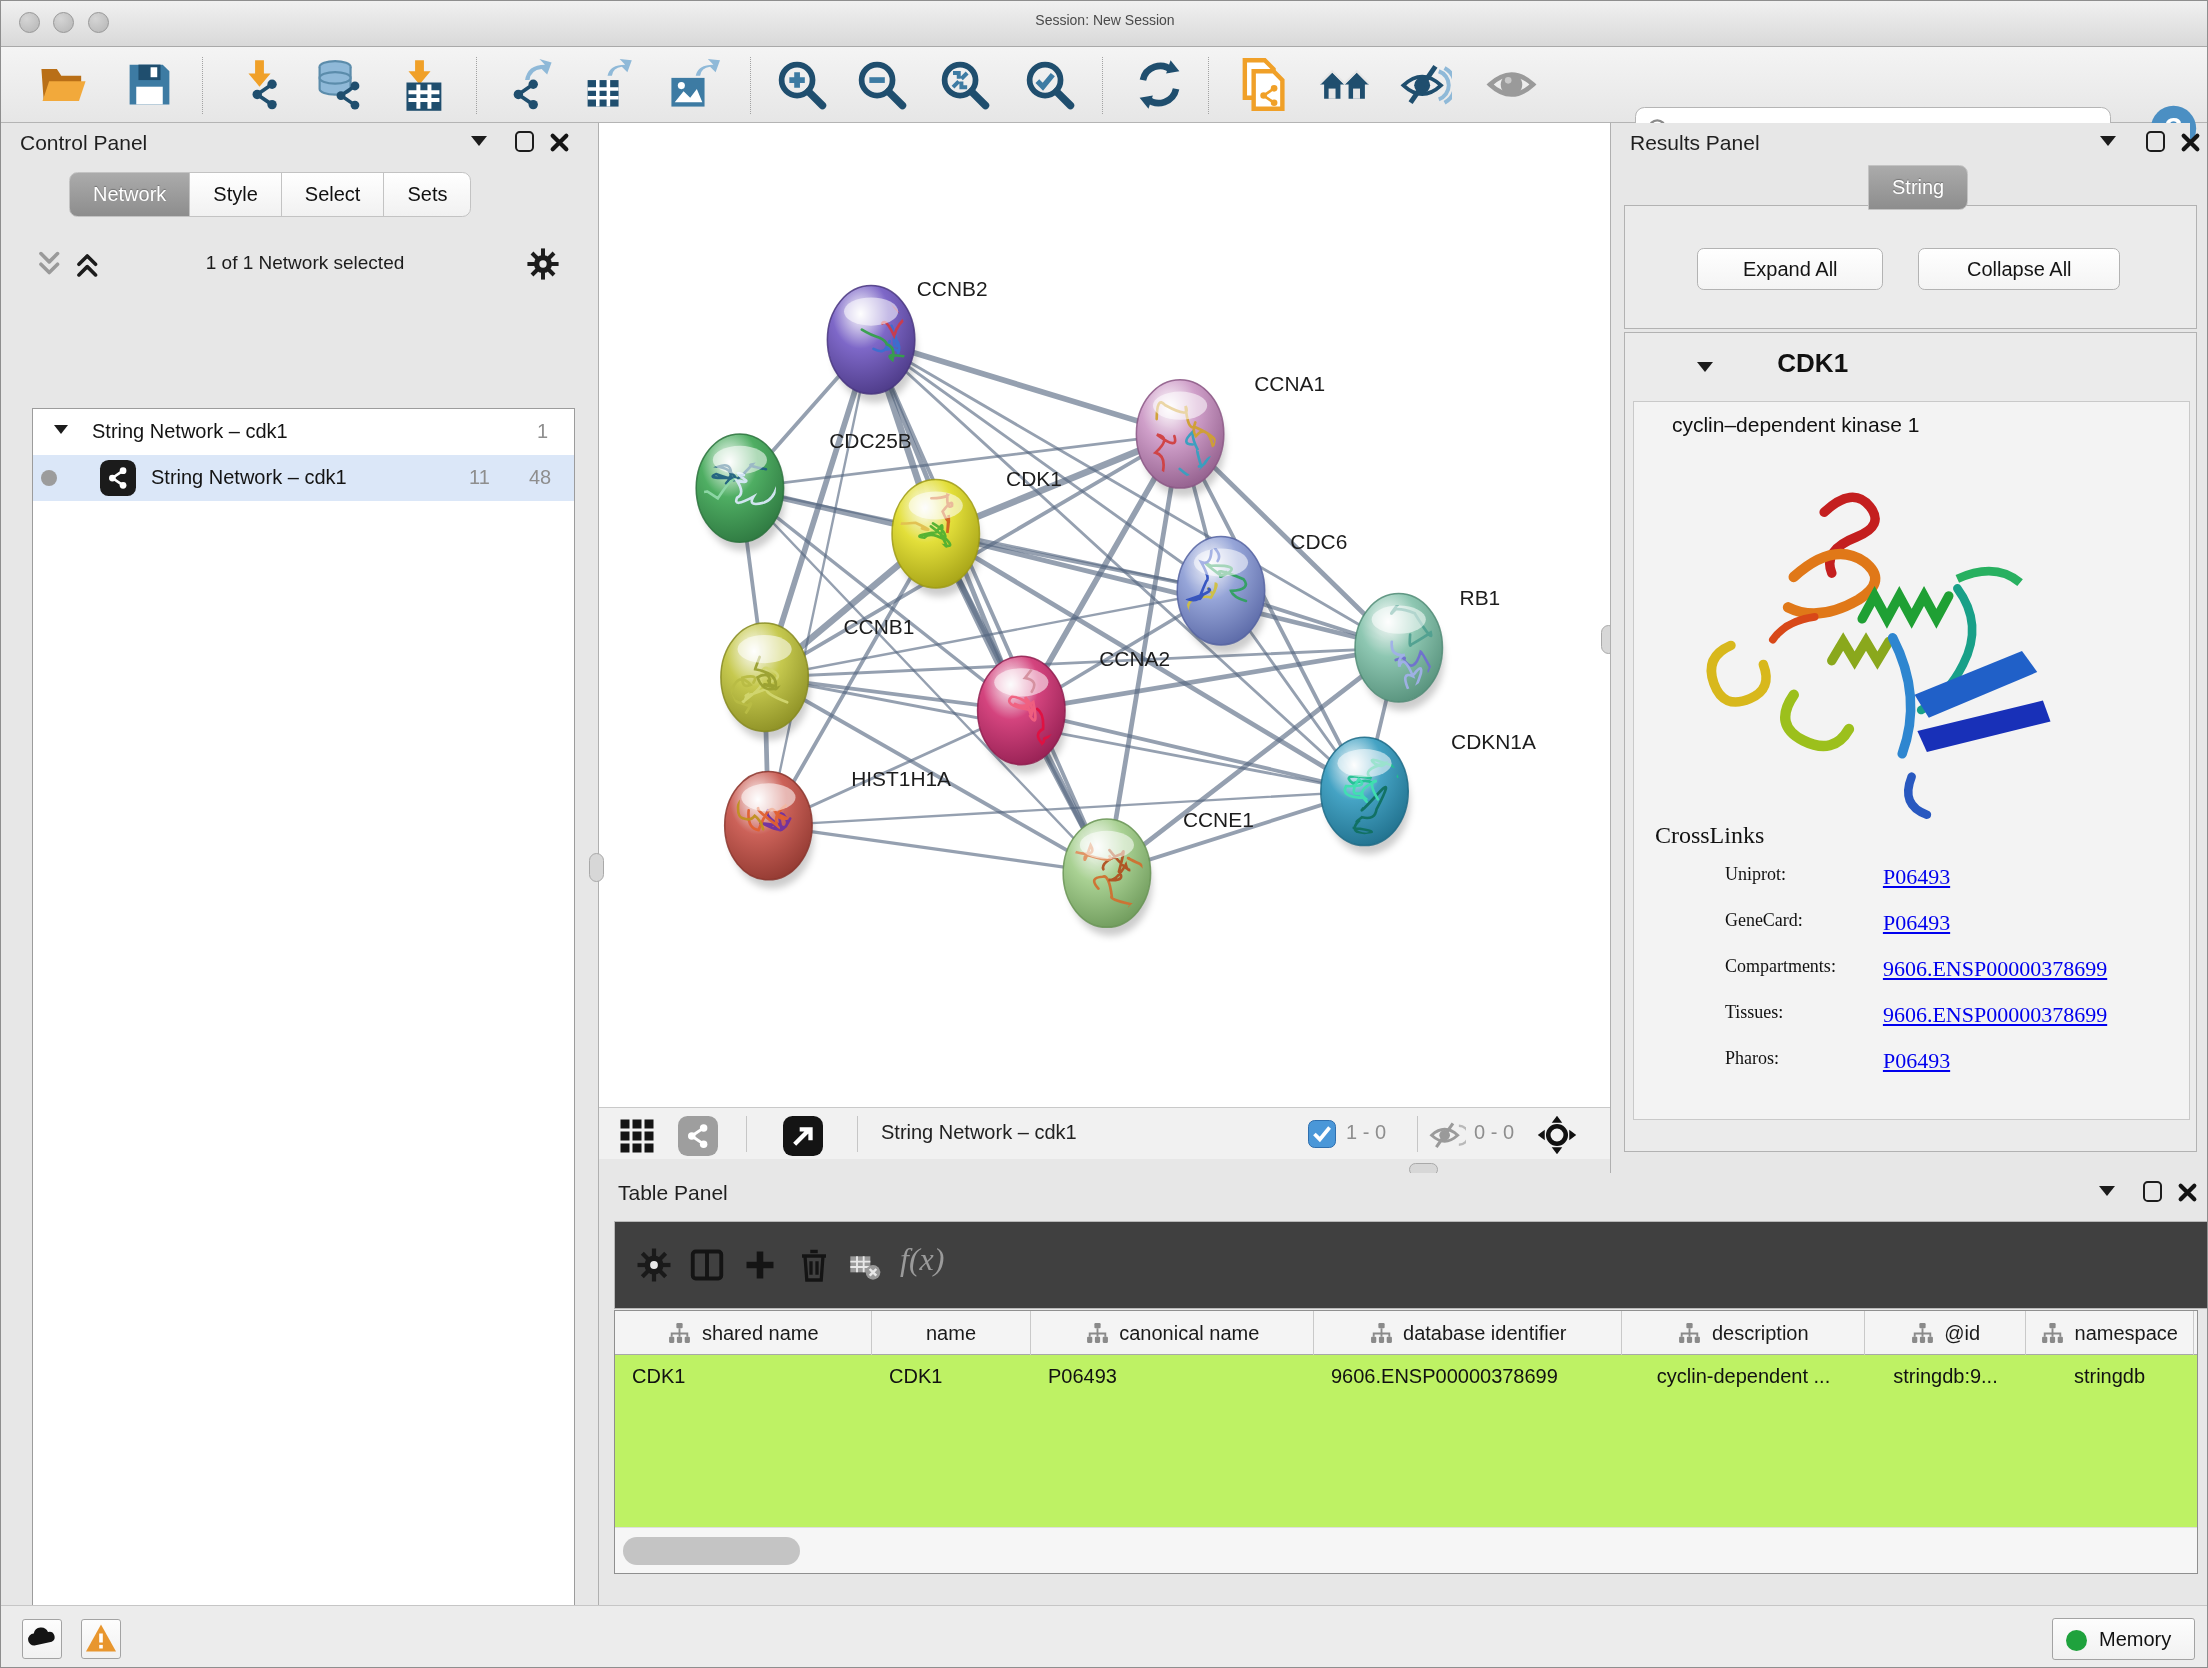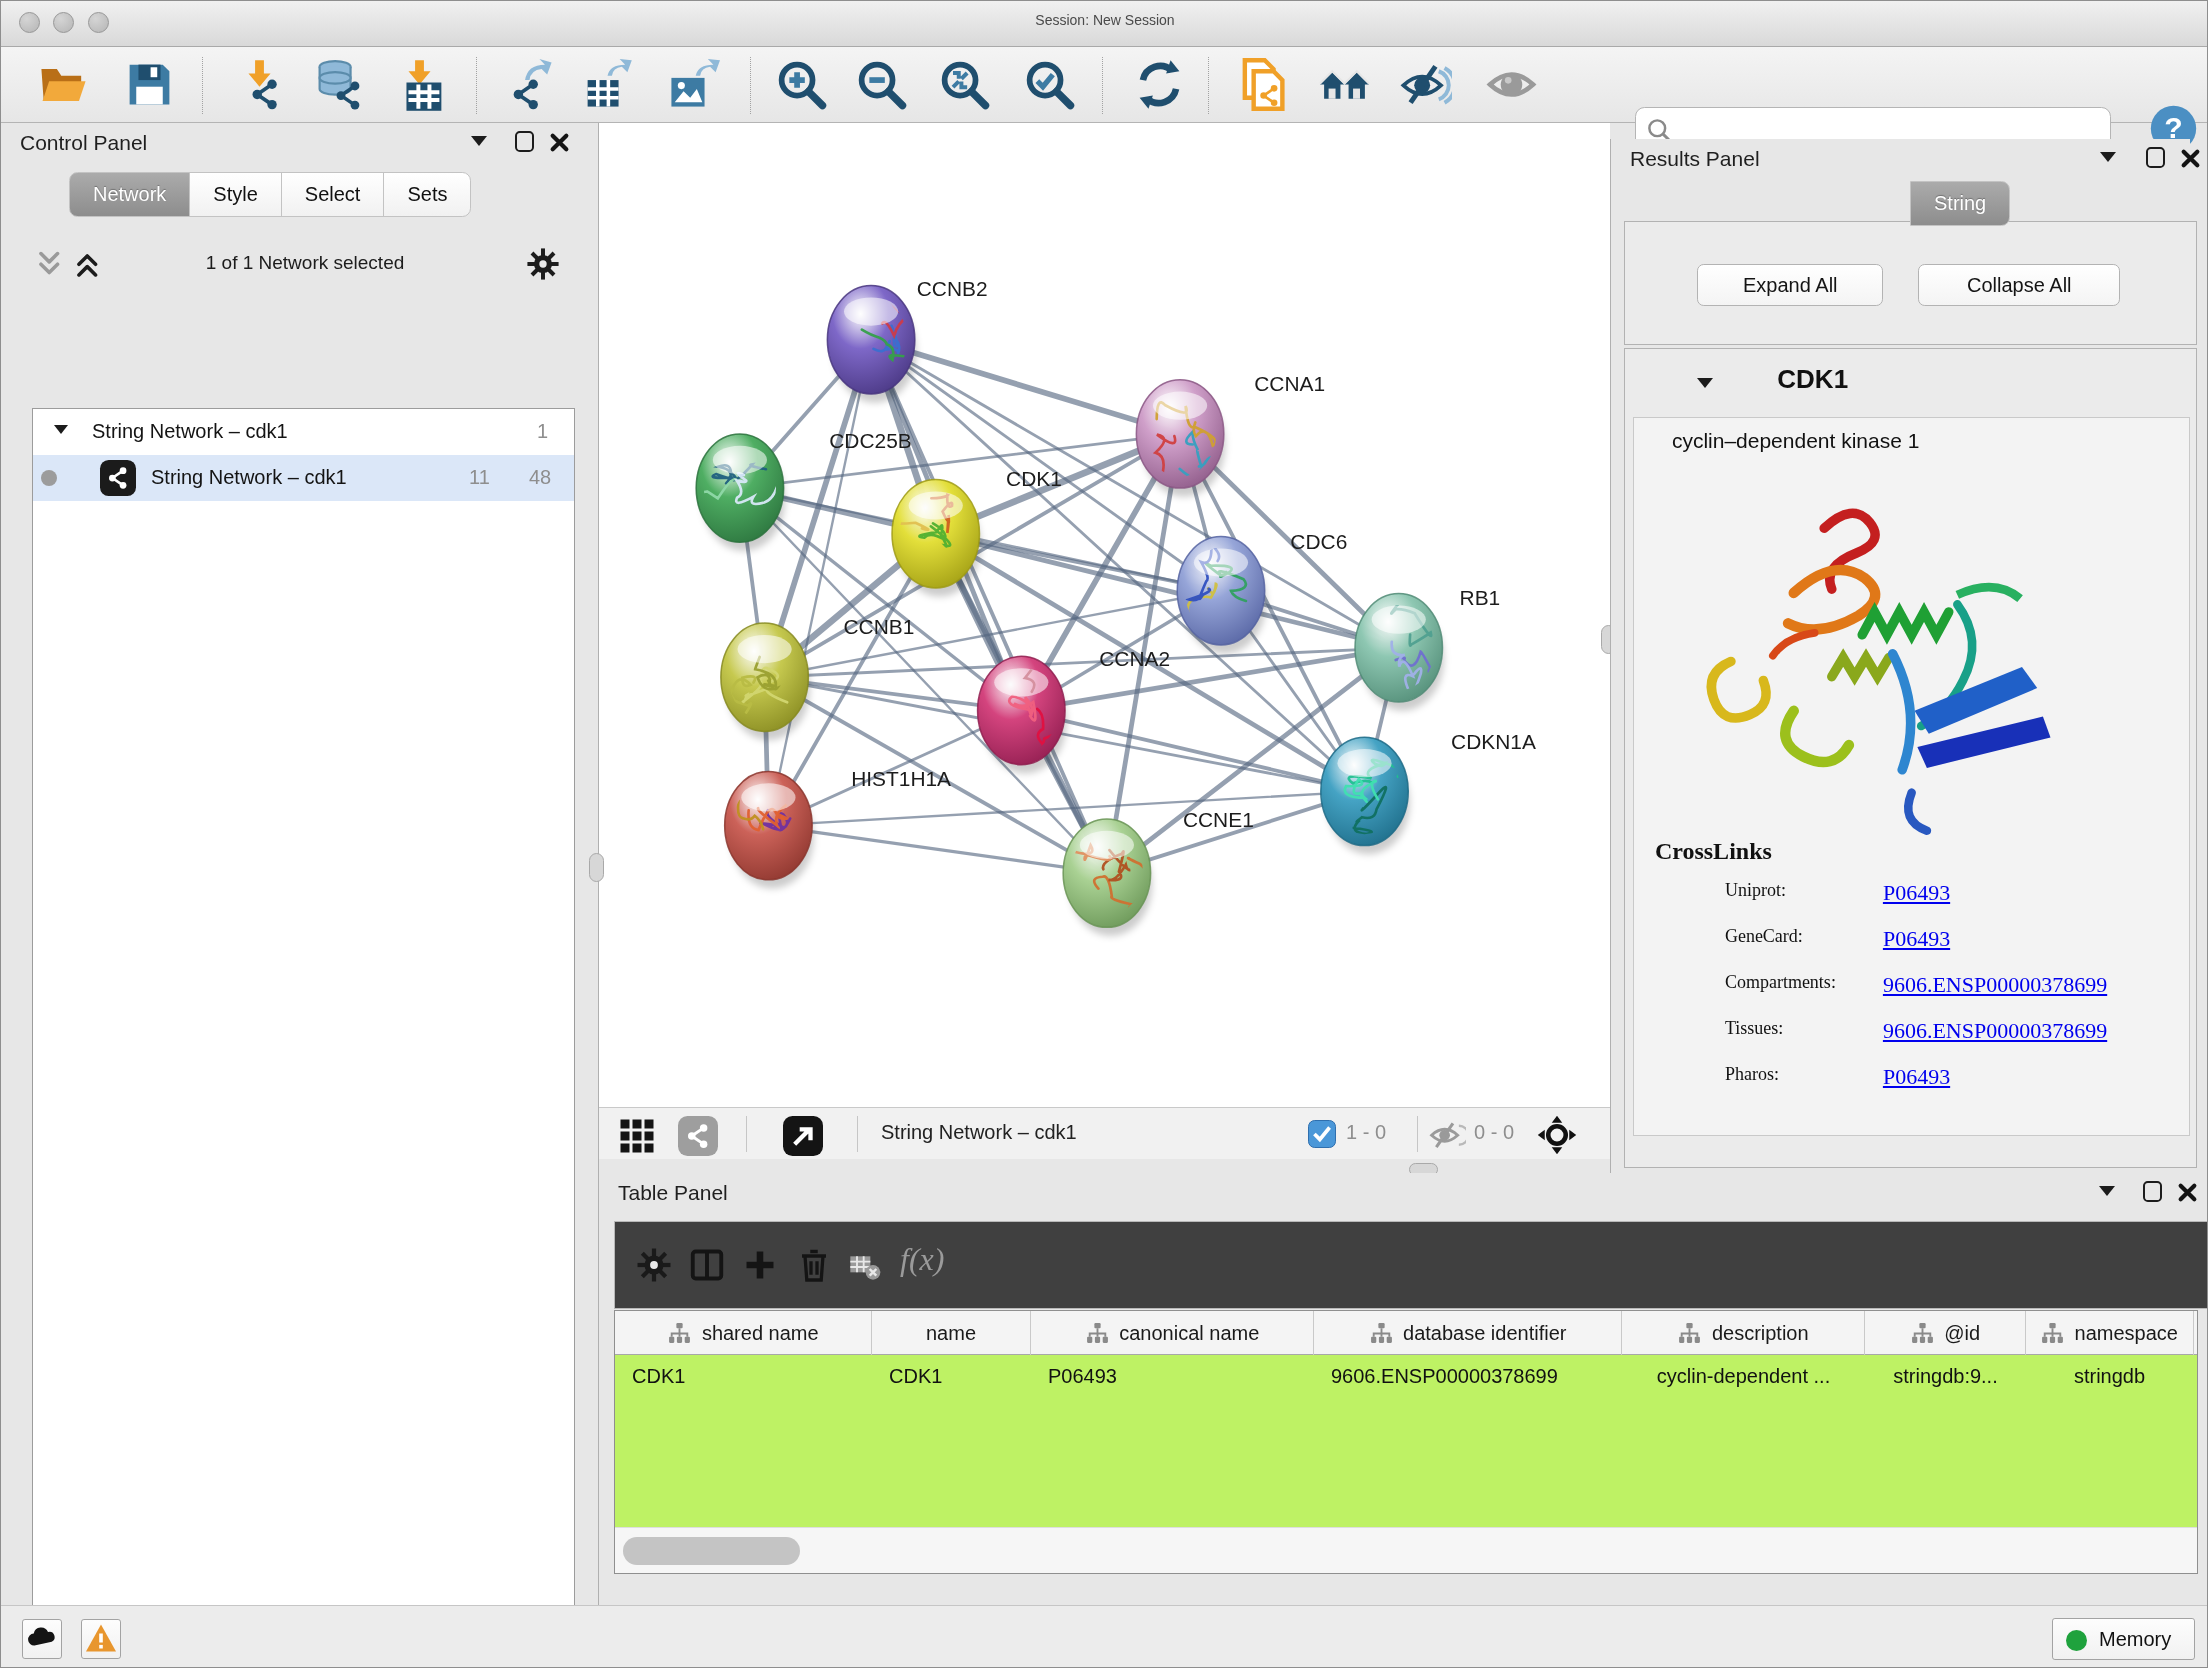--- a/index.html
+++ b/index.html
@@ -38,21 +38,21 @@
   
   .net-canvas{left:598px;top:122px;width:1011px;height:984px;background:#fff;}
   .net-bottombar{left:598px;top:1106px;width:1011px;height:52px;background:#f1f1f1;border-top:1px solid #c9c9c9;}
   .vsep{width:0;height:36px;border-left:1px solid #c6c6c6;top:7.6px;}
   .nb-text{font-size:20px;color:#222;}
   .nb-gray{font-size:20px;color:#8e8e8e;}
   .checkbox{width:27.6px;height:27.6px;background:#4a97d8;border:1px solid #2f6fae;border-radius:6.7px;}
   
   .handle{background:#d7d7d7;border:1px solid #a9a9a9;border-radius:7.6px;}
   
-  .results-panel{left:1609px;top:138px;width:580px;height:1050px;background:#e7e7e7;border-left:1px solid #b0b0b0;padding-left:42px;}
+  .results-panel{left:1609px;top:122px;width:580px;height:1050px;background:#e7e7e7;border-left:1px solid #b0b0b0;}
   .rp-box{background:#ebebeb;border:1px solid #b2b2b2;}
   .serif{font-family:"Liberation Serif",serif;}
   .xlink{color:#0000ee;text-decoration:underline;}
   .xl-row{position:relative;height:46px;}
   .xl-label{position:absolute;left:91px;font-size:18px;color:#111;}
   .xl-link{position:absolute;left:249px;font-size:22px;}
   
   .table-panel{left:598px;top:1172px;width:1610px;height:432px;background:#e7e7e7;}
   .tp-toolbar{left:15px;top:48px;width:1879px;height:88px;background:#404040;border:1px solid #b8b8b8;}
   .tp-table{left:15px;top:137px;width:1584px;height:264px;background:#bef264;border:1px solid #8f8f8f;overflow:hidden;}
@@ -678,21 +678,21 @@
             <path d="M200 172 l13,-24 13,24 13,-24 13,24 13,-24 13,24 13,-24" stroke="#1fa034" stroke-width="10"></path>
             <path d="M168 216 l12,-20 12,20 12,-20 12,20 12,-20" stroke="#8aa81c" stroke-width="10"></path>
             <path d="M300 140 q28,38 6,80 q-16,32 -44,48" stroke="#18a088" stroke-width="9"></path>
             <path d="M232 192 q32,62 10,122" stroke="#2e86d0" stroke-width="10"></path>
             <path d="M252 338 q-12,30 16,40" stroke="#2858c0" stroke-width="9"></path>
           </g>
           <path d="M255 252 L368 206 L384 228 L270 276 Z" fill="#2060c8"></path>
           <path d="M258 290 L390 258 L398 280 L268 312 Z" fill="#1830b8"></path>
           <path d="M300 130 q40,-18 66,4" stroke="#28b060" stroke-width="9" fill="none"></path>
         </svg>
-        <div class="abs serif" style="left:21px;top:420px;font-size:24px;font-weight:bold;color:#111">CrossLinks</div>
+        <div class="abs serif" style="left:21px;top:420px;font-size:24px;font-weight:normal;color:#111">CrossLinks</div>
         <div class="abs" id="xl-rows" style="left:0;top:462px;width:557px">
             <div class="xl-row">
               <span class="xl-label serif">Uniprot:</span>
               <a class="xl-link serif xlink" href="#" style="color: rgb(0, 0, 238);">P06493</a>
             </div>
             <div class="xl-row">
               <span class="xl-label serif">GeneCard:</span>
               <a class="xl-link serif xlink" href="#" style="color: rgb(0, 0, 238);">P06493</a>
             </div>
             <div class="xl-row">

